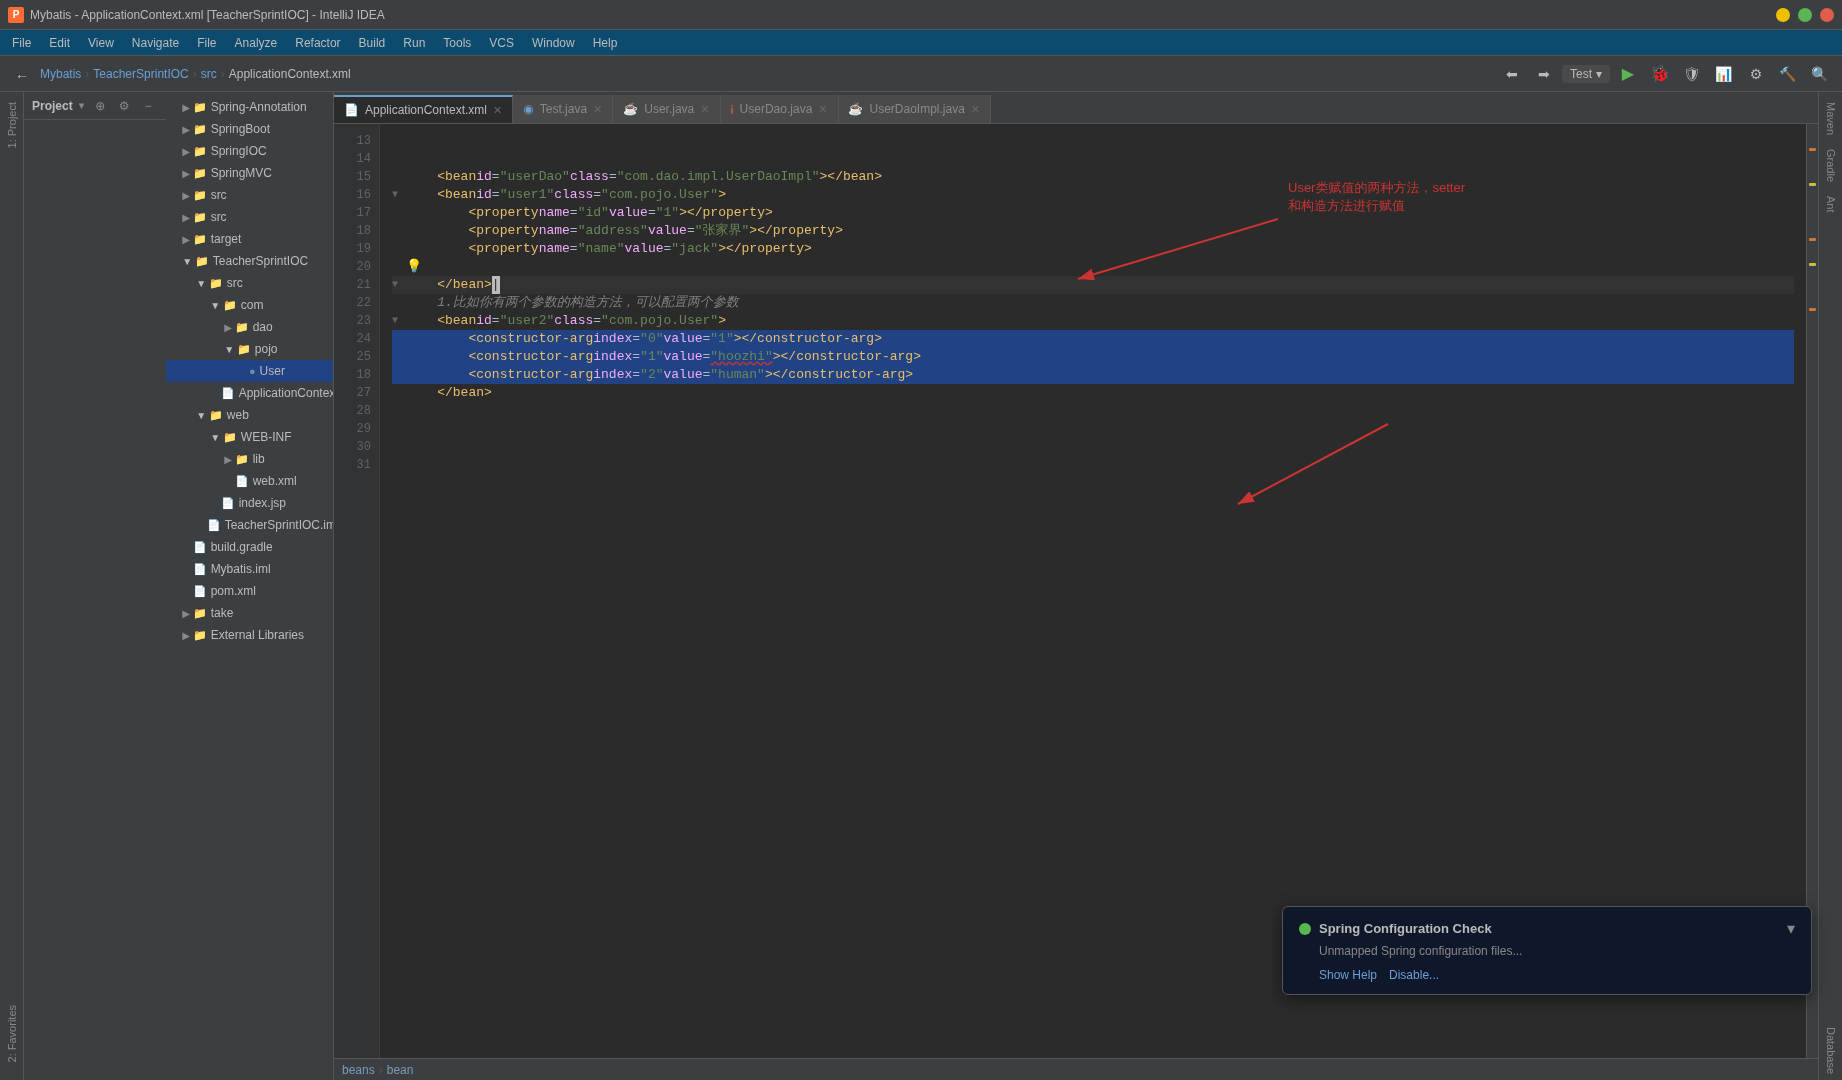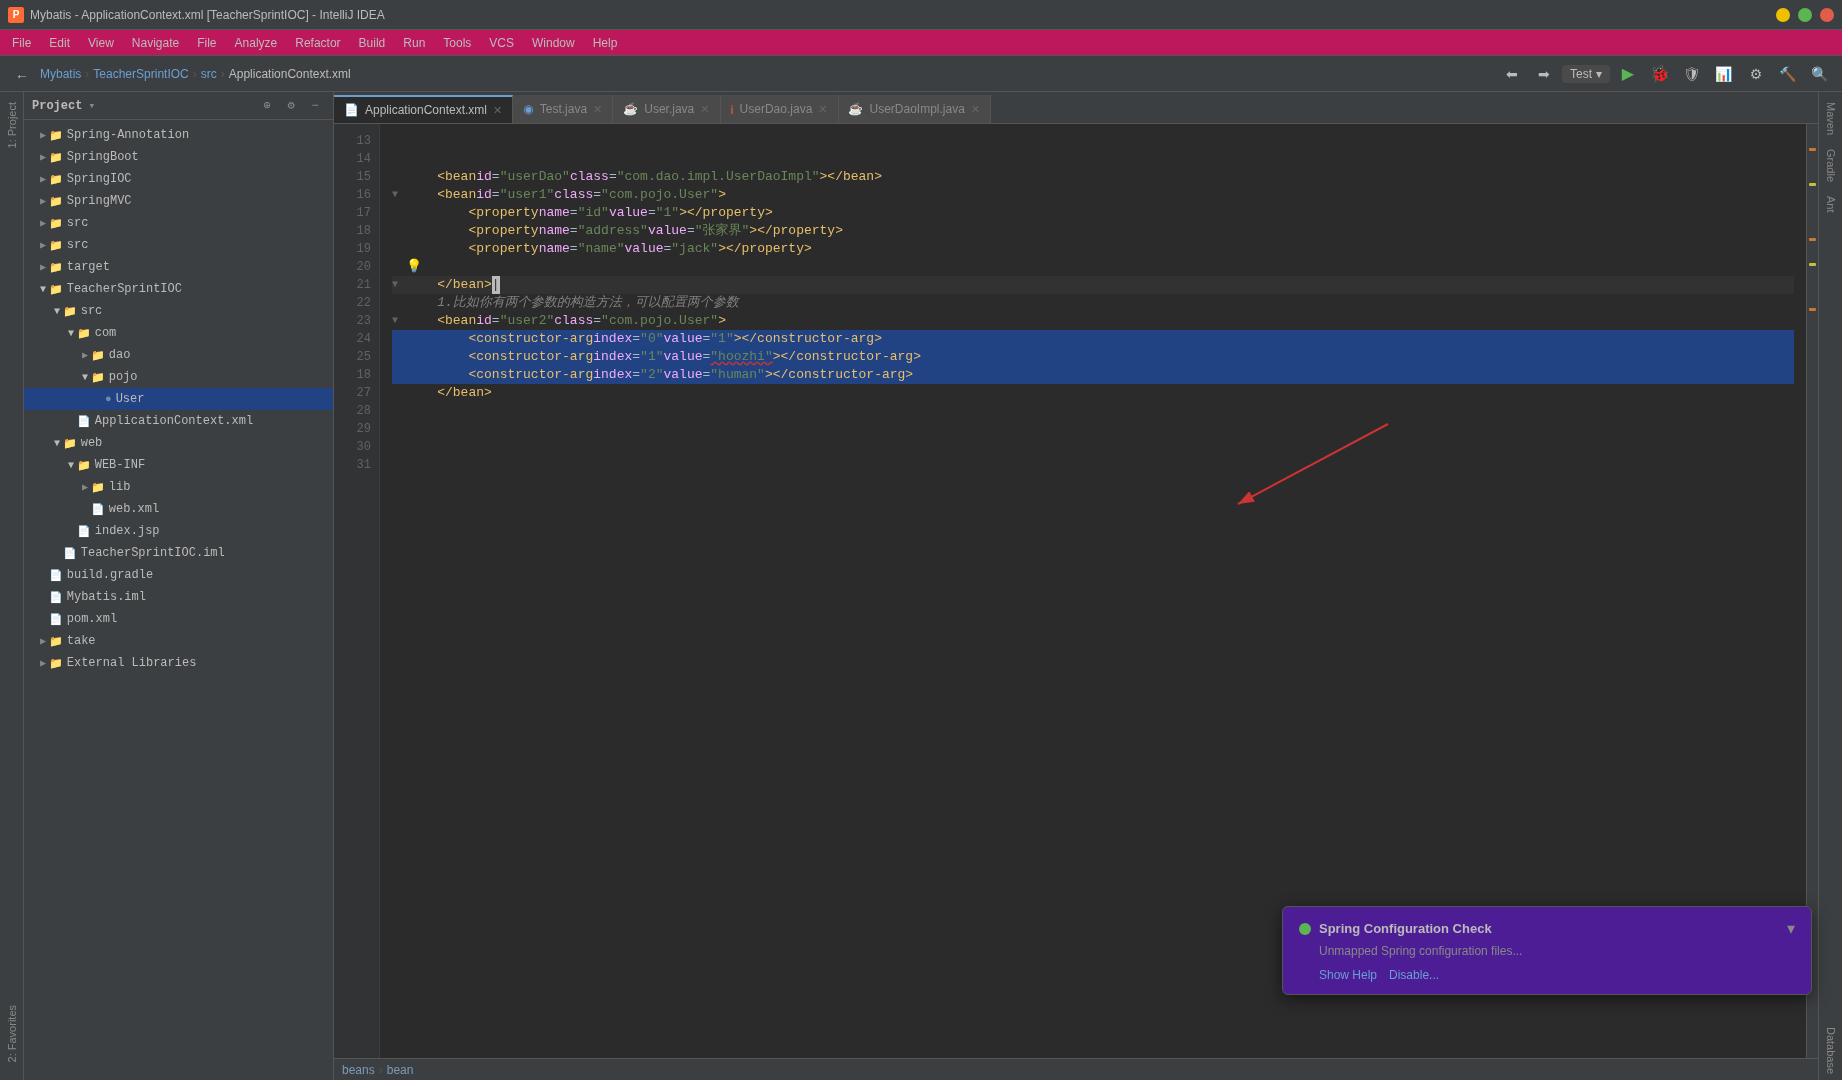--- a/index.html
+++ b/index.html
@@ -48,21 +48,21 @@
       border-radius: 50%;
       cursor: pointer;
     }
     .wc-min { background: #f0c000; }
     .wc-max { background: #5ab552; }
     .wc-close { background: #e05c4b; }
 
     
     #menu-bar {
       height: 26px;
-      background: #be185d;
+      background: #0c4a6e;
       display: flex;
       align-items: center;
       padding: 0 4px;
       gap: 2px;
       border-bottom: 1px solid #555;
     }
     .menu-item {
       padding: 2px 8px;
       color: #bbbbbb;
       font-size: 12px;
@@ -111,23 +111,22 @@
       cursor: pointer;
     }
     .run-btn-debug { color: #cc7832; font-size: 16px; cursor: pointer; }
 
     
     #sidebar {
       width: 310px;
       background: #3c3f41;
       border-right: 1px solid #555;
       display: flex;
-      flex-direction: column;
+      flex-direction: row;
       overflow: hidden;
-      font-family: Liberation Mono, monospace;
     }
     #sidebar-header {
       height: 28px;
       background: #3c3f41;
       display: flex;
       align-items: center;
       padding: 0 8px;
       gap: 6px;
       border-bottom: 1px solid #555;
     }
@@ -360,21 +359,21 @@
     }
     .bc-sep { color: #555; }
     .bc-link { color: #7c99b8; cursor: pointer; }
 
     
     #spring-popup {
       position: absolute;
       bottom: 85px;
       right: 30px;
       width: 530px;
-      background: #4c1d95;
+      background: #0f172a;
       border: 1px solid #555;
       border-radius: 6px;
       padding: 12px 16px;
       box-shadow: 0 4px 16px rgba(0,0,0,0.5);
       z-index: 100;
     }
     #spring-popup .popup-header {
       display: flex;
       align-items: center;
       gap: 8px;
@@ -750,20 +749,34 @@
           <span>        </span><span class="tag">&lt;constructor-arg</span> <span class="attr">index</span><span>=</span><span class="val">"2"</span> <span class="attr">value</span><span>=</span><span class="val">"human"</span><span class="tag">&gt;&lt;/constructor-arg&gt;</span>
         </div>
 
         <div class="code-line">
           <span class="fold-arrow"> </span>
           <span>    </span><span class="tag">&lt;/bean&gt;</span>
         </div>
 
       </div>
 
+      <div style="position:absolute; top:55px; right:260px; pointer-events:none;">
+        <svg width="300" height="200" style="overflow:visible;">
+          <defs>
+            <marker id="arrowhead" markerWidth="8" markerHeight="6" refX="8" refY="3" orient="auto">
+              <polygon points="0 0, 8 3, 0 6" fill="#cc3333"></polygon>
+            </marker>
+          </defs>
+
+          <line x1="20" y1="40" x2="-180" y2="100" stroke="#cc3333" stroke-width="2" marker-end="url(#arrowhead)"></line>
+        </svg>
+        <div style="position:absolute; top:0; left:30px; color:#cc3333; font-size:13px; width:220px;">
+          <span>User类赋值的两种方法，setter<br>和构造方法进行赋值</span>
+        </div>
+      </div>
 
       <div style="position:absolute; top:300px; right:330px; pointer-events:none;">
         <svg width="200" height="100" style="overflow:visible;">
           <defs>
             <marker id="arrowhead2" markerWidth="8" markerHeight="6" refX="8" refY="3" orient="auto">
               <polygon points="0 0, 8 3, 0 6" fill="#cc3333"></polygon>
             </marker>
           </defs>
           <line x1="100" y1="0" x2="-50" y2="80" stroke="#cc3333" stroke-width="2" marker-end="url(#arrowhead2)"></line>
         </svg>

